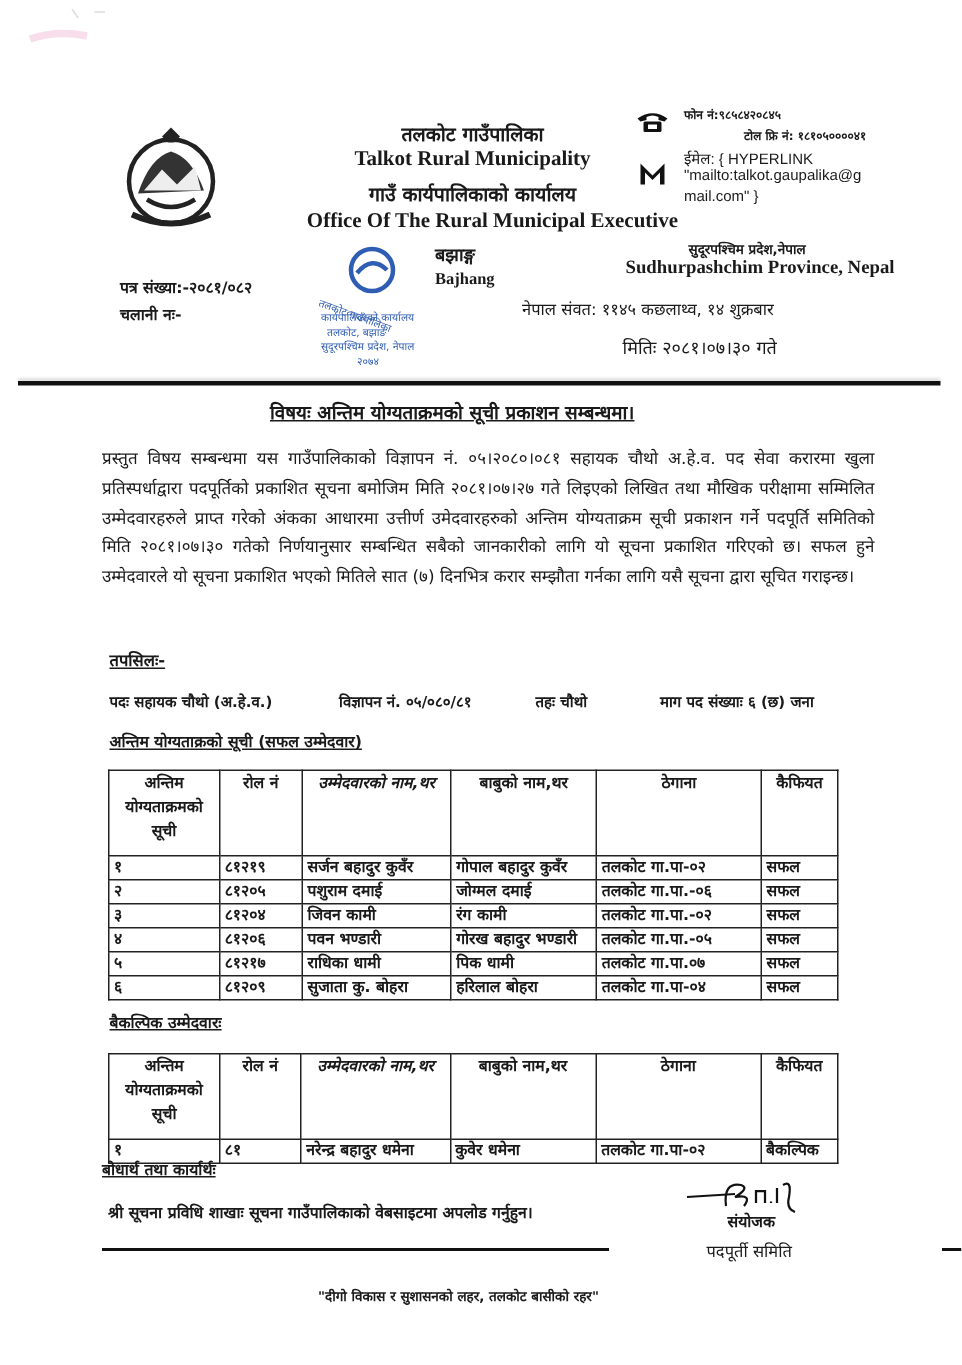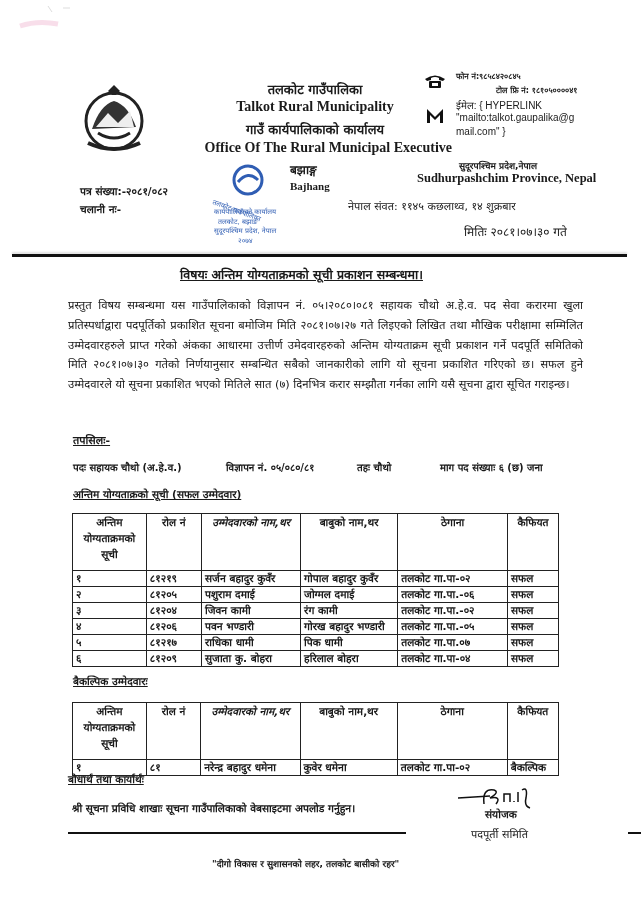--- a/index.html
+++ b/index.html
@@ -21,21 +21,21 @@
   #phone-icon { left:424px; top:74px; width:22px; height:14px; }
   #mail-icon { left:426px; top:108px; width:18px; height:16px; }
   #phone { left:456px; top:70px; font-size:8px; font-weight:bold; }
   #tollfree { left:456px; top:84px; font-size:8px; font-weight:bold;margin-left:40px; }
   #email-line1 { left:456px; top:98px; font-size:10px; font-family:"Liberation Sans", sans-serif; }
   #email-line2 { left:456px; top:112px; font-size:10px; font-family:"Liberation Sans", sans-serif; }
   #email-line3 { left:456px; top:126px; font-size:10px; font-family:"Liberation Sans", sans-serif; }
   #province-np { left:417px; top:159px; font-size:9px; font-weight:bold;margin-left:42px; }
   #province-en { left:417px; top:171px; font-size:12.5px; font-weight:bold; }
   #nepal-sambat { left:348px; top:198px; font-size:11px; }
-  #date { left:464px; top:223px; font-size:12px; }
+  #date { left:415px; top:223px; font-size:12px; }
 
   #ref-no { left:80px; top:184px; font-size:10.5px; font-weight:bold; }
   #chalani { left:80px; top:202px; font-size:10.5px; font-weight:bold; }
 
   #header-rule { left:12px; top:254px; width:615px; height:3px; background:#111; box-shadow:0 -2px 2px rgba(0,0,0,0.12); }
 
   
   #subject { left:180px; top:266px; font-size:12.5px; font-weight:bold; text-decoration:underline; }
 
   #body-para { left:68px; top:296px; width:515px; font-size:11.3px; line-height:19.8px; text-align:justify; }

